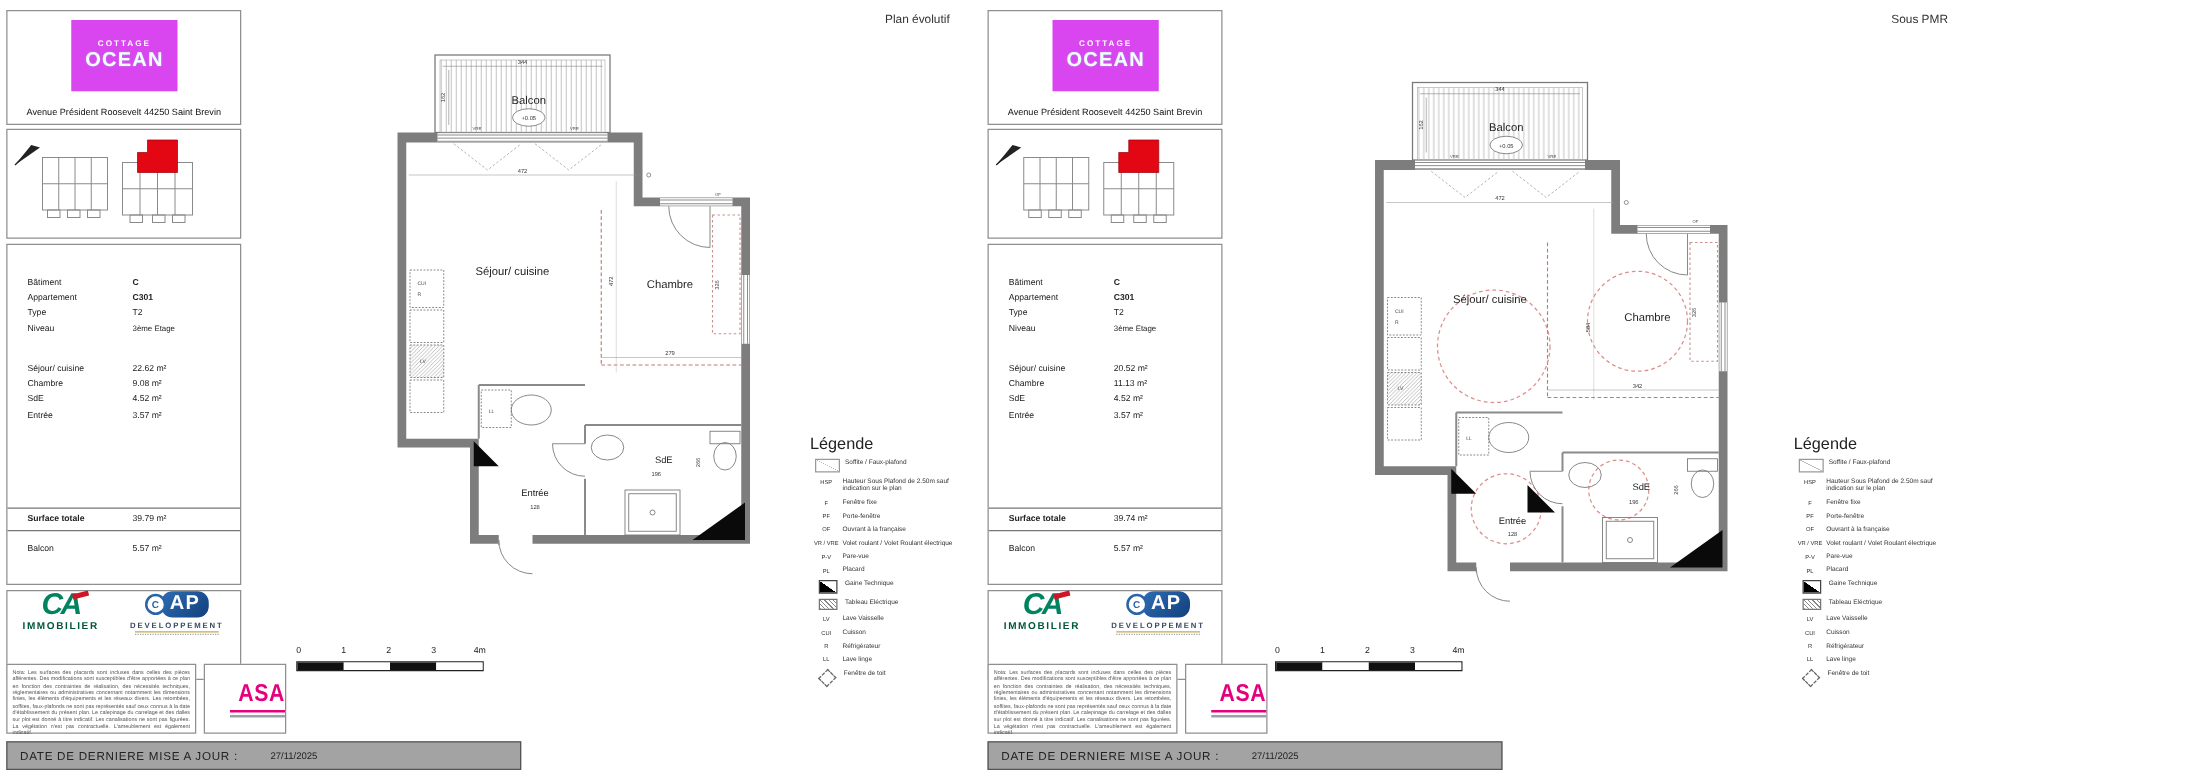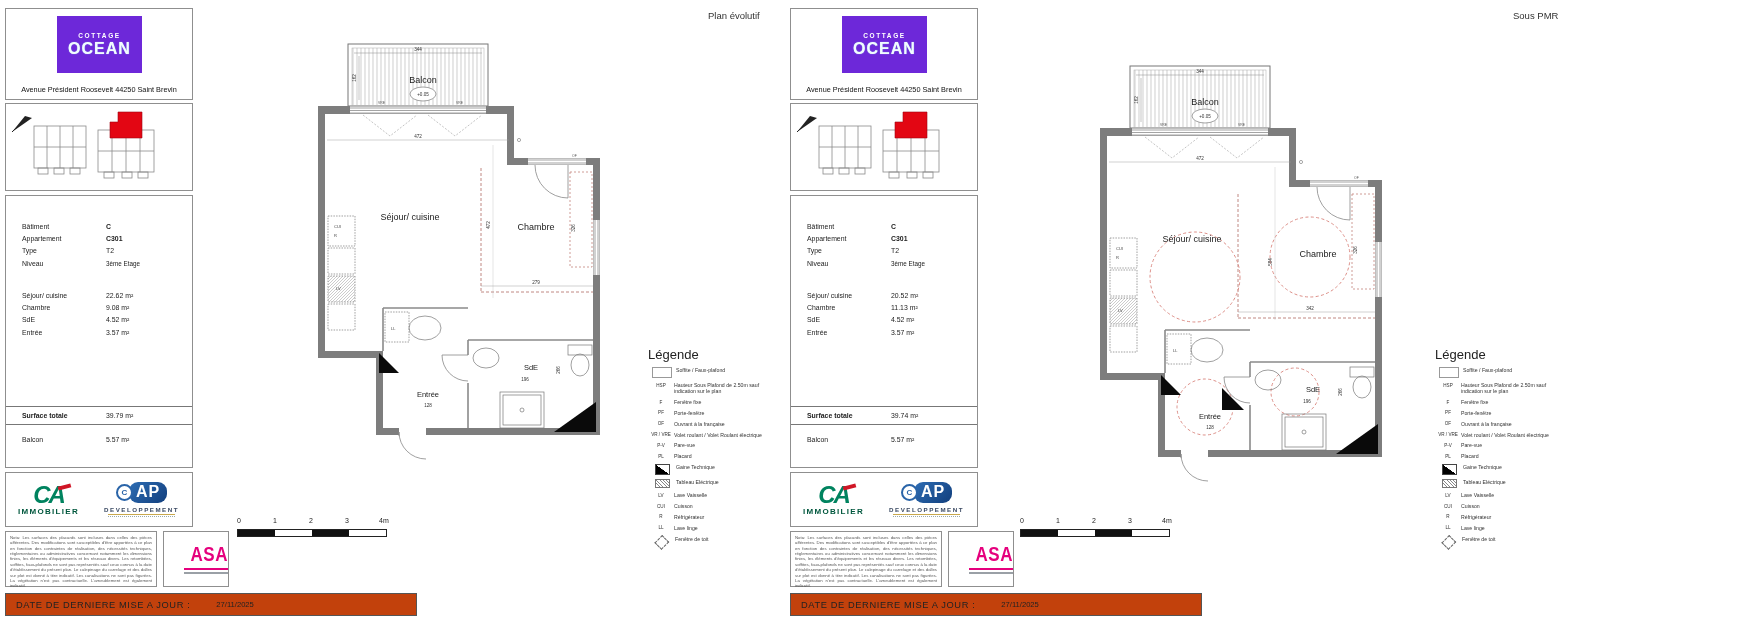--- a/index.html
+++ b/index.html
@@ -6,21 +6,21 @@
   body{width:1754px;height:619px;position:relative;overflow:hidden;
        font-family:"Liberation Sans",sans-serif;color:#222;}
   .panel{position:absolute;top:0;width:782px;height:619px;background:#fff;}
   #panel-left{left:0;} #panel-right{left:785px;}
   .plan-title{position:absolute;top:10px;font-size:9.5px;color:#333;text-align:right;}
   #panel-left .plan-title{left:708px;} #panel-right .plan-title{left:728px;}
 
   .card{position:absolute;border:1px solid #8f8f8f;background:#fff;box-sizing:border-box;}
   
   .brand-card{left:5px;top:8px;width:188px;height:92px;}
-  .brand-box{position:absolute;left:51px;top:7px;width:85px;height:57px;background:#6d28d9;
+  .brand-box{position:absolute;left:51px;top:7px;width:85px;height:57px;background:#d946ef;
              display:flex;flex-direction:column;align-items:center;justify-content:center;}
   .brand-top{color:#fff;font-size:6.5px;font-weight:700;letter-spacing:1.6px;}
   .brand-main{color:#f2fbff;font-size:16px;font-weight:800;letter-spacing:1px;margin-top:1px;
               text-shadow:0 0 1px #9fd4e8;}
   .brand-address{position:absolute;left:0;right:0;top:76px;text-align:center;font-size:7.3px;color:#111;}
 
   
   .site-card{left:5px;top:103px;width:188px;height:88px;}
 
   
@@ -33,21 +33,21 @@
   .fields .row:nth-child(1) .val,.fields .row:nth-child(2) .val{font-weight:700;}
   .fields .row:nth-child(4) .val{font-size:6.3px;}
   .areas{top:96px;}
   .total-band{position:absolute;left:0;right:0;top:210px;border-top:1px solid #777;border-bottom:1px solid #777;
               height:17px;display:flex;align-items:center;}
   .total-band .lbl{width:84px;margin-left:16px;font-weight:700;}
   .balc-row{position:absolute;left:16px;right:8px;top:240px;display:flex;}
   .balc-row .lbl{width:84px;}
 
   
-  .logos-card{left:5px;top:472px;width:188px;height:55px;display:flex;align-items:center;justify-content:space-around;}
+  .logos-card{left:5px;top:472px;width:188px;height:72px;display:flex;align-items:flex-start;justify-content:space-around;}
   .ca-logo{text-align:center;position:relative;width:70px;}
   .ca-mark{font-size:24px;font-weight:800;font-style:italic;color:#00835f;letter-spacing:-2px;line-height:22px;}
   .ca-accent{position:absolute;top:1px;left:44px;width:13px;height:4px;background:#d01626;transform:rotate(-14deg);}
   .ca-sub{font-size:8px;font-weight:700;letter-spacing:1.3px;color:#00573d;margin-top:1px;}
   .cap-logo{text-align:center;width:86px;}
   .cap-mark{display:flex;align-items:center;justify-content:center;}
   .cap-c{width:13px;height:13px;border:2px solid #2a64a8;border-radius:50%;color:#2a64a8;font-weight:800;
          font-size:8px;line-height:13px;background:#fff;margin-right:-4px;position:relative;z-index:2;}
   .cap-ap{background:linear-gradient(135deg,#2e6db4,#123f7d);color:#fff;border-radius:9px;
           padding:1px 7px 2px 7px;font-weight:700;font-size:16px;letter-spacing:1px;}
@@ -57,21 +57,21 @@
   
   .disc-card{left:5px;top:531px;width:152px;height:56px;padding:3px 4px;}
   .disc-text{font-size:4.3px;line-height:1.25;color:#555;text-align:justify;}
   .asa-card{left:163px;top:531px;width:66px;height:56px;display:flex;flex-direction:column;align-items:flex-end;justify-content:center;}
   .asa-mark{color:#e5007d;font-weight:800;font-size:17px;letter-spacing:0.5px;transform:scaleY(1.15);}
   .asa-bar1{width:44px;height:2.5px;background:#e5007d;margin-top:3px;}
   .asa-bar2{width:44px;height:1.5px;background:#9aa0a6;margin-top:2px;}
 
   
   .footer-bar{position:absolute;left:5px;top:593px;width:412px;height:23px;border:1.2px solid #555;
-              box-sizing:border-box;display:flex;align-items:center;padding:0 10px;background:#c2410c;}
+              box-sizing:border-box;display:flex;align-items:center;padding:0 10px;background:#a3a3a3;}
   .footer-label{font-size:9.3px;letter-spacing:0.6px;color:#222;}
   .footer-date{font-size:7.6px;color:#222;margin-left:26px;}
 
   
   .legend{position:absolute;top:347px;width:130px;font-size:5.2px;}
   #panel-left .legend{left:648px;} #panel-right .legend{left:650px;}
   .legend-title{font-size:13px;color:#222;margin-bottom:5px;}
   .lg-row{display:flex;align-items:flex-start;margin-bottom:4.6px;}
   .lg-sym{display:inline-block;width:26px;min-width:26px;font-size:4.6px;color:#333;text-align:center;padding-top:0.5px;}
   .lg-lab{flex:1;line-height:1.2;color:#333;}

